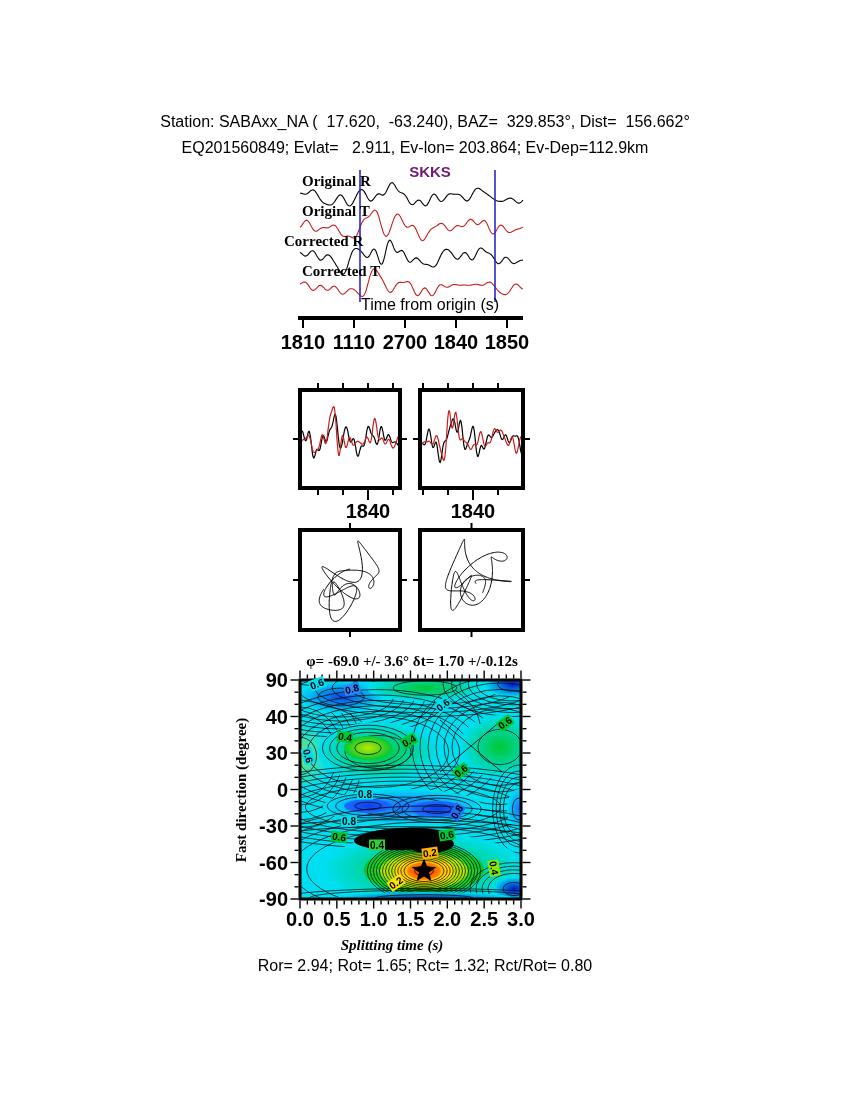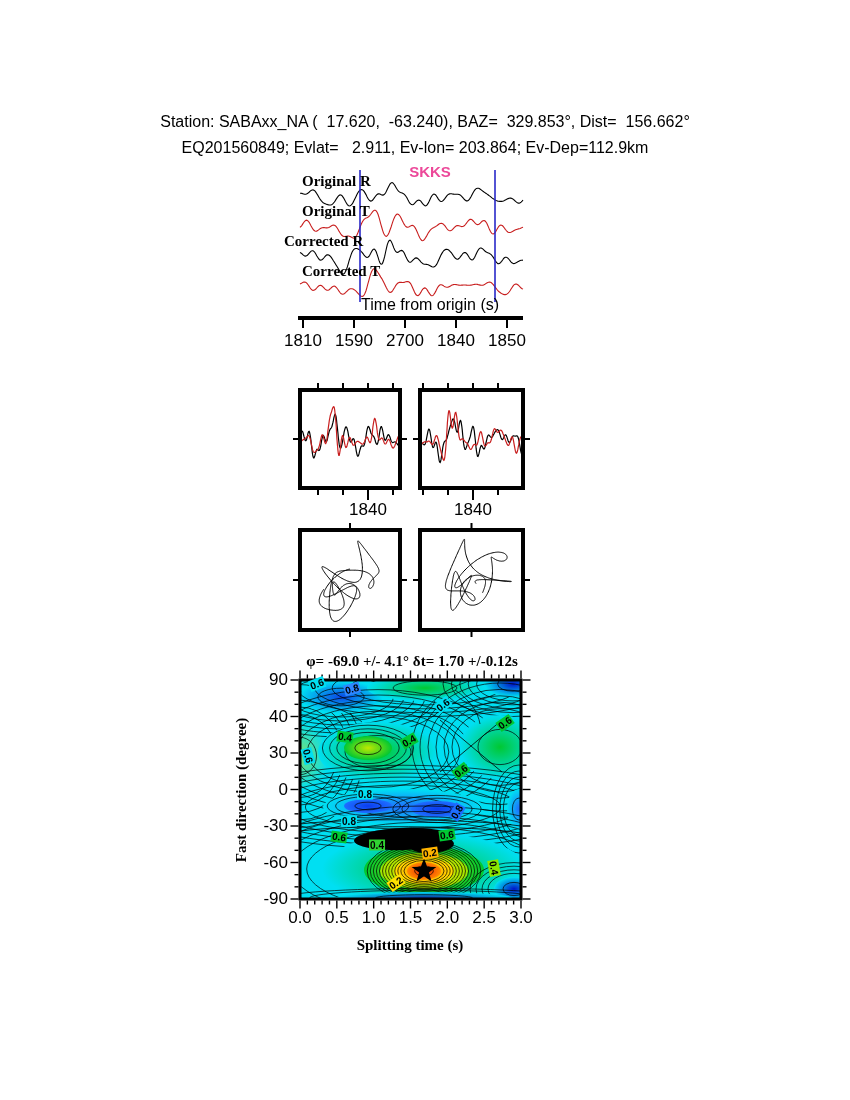--- a/index.html
+++ b/index.html
@@ -3,21 +3,21 @@
 <meta charset="utf-8">
 <style>
   html,body{margin:0;padding:0;background:#fff;}
   #page{position:relative;width:850px;height:1052px;background:#fff;overflow:hidden;
         font-family:"Liberation Sans",sans-serif;color:#000;}
   .abs{position:absolute;}
   .hdr{font-size:16px;white-space:pre;}
   .serifb{font-family:"Liberation Serif",serif;font-weight:bold;}
   .tracelab{font-size:15px;white-space:pre;}
   .phase{font-size:15px;font-weight:bold;}
-  .ticklab{font-size:17px;}
+  .ticklab{font-size:20px;font-weight:bold;}
   .axistitle{font-size:16px;text-align:center;}
   .clab{font-size:10px;font-weight:bold;font-family:"Liberation Sans",sans-serif;
         line-height:11px;padding:0 1px;color:#000;}
   svg{position:absolute;left:0;top:0;}
 </style>
 </head>
 <body>
 
 <div id="page">
   <svg id="fig-svg" width="850" height="1100" viewBox="0 0 850 1100">
@@ -393,37 +393,38 @@
         <line x1="298.5" y1="886.8333333333333" x2="294.5" y2="886.8333333333333" stroke="#000" stroke-width="1.4"></line>
         <line x1="522.5" y1="886.8333333333333" x2="526.5" y2="886.8333333333333" stroke="#000" stroke-width="1.4"></line>
         <line x1="298.5" y1="899" x2="290.5" y2="899" stroke="#000" stroke-width="1.4"></line>
         <line x1="522.5" y1="899" x2="530.5" y2="899" stroke="#000" stroke-width="1.4"></line>
       </g>
     </svg>
 
   <div class="abs hdr" style="left:425px;top:113px;transform:translateX(-50%);">Station: SABAxx_NA (  17.620,  -63.240), BAZ=  329.853°, Dist=  156.662°</div>
   <div class="abs hdr" style="left:415px;top:139px;transform:translateX(-50%);">EQ201560849; Evlat=   2.911, Ev-lon= 203.864; Ev-Dep=112.9km</div>
 
-  <div class="abs phase" style="left:430px;top:163px;transform:translateX(-50%);color:#ec4899;">SKKS</div>
+  <div class="abs phase" style="left:430px;top:163px;transform:translateX(-50%);color:#701a75;">SKKS</div>
 
   <div class="abs serifb tracelab" style="left:302px;top:173px;">Original R</div>
   <div class="abs serifb tracelab" style="left:302px;top:203px;">Original T</div>
   <div class="abs serifb tracelab" style="left:284px;top:233px;">Corrected R</div>
   <div class="abs serifb tracelab" style="left:302px;top:263px;">Corrected T</div>
 
   <div class="abs axistitle" style="left:430px;top:296px;transform:translateX(-50%);">Time from origin (s)</div>
 
-  <div class="abs serifb" style="left:412px;top:653px;transform:translateX(-50%);font-size:15px;">φ= -69.0 +/- 4.1° δt= 1.70 +/-0.12s</div>
+  <div class="abs serifb" style="left:412px;top:653px;transform:translateX(-50%);font-size:15px;">φ= -69.0 +/- 3.6° δt= 1.70 +/-0.12s</div>
 
   <div class="abs serifb" style="left:241px;top:790px;transform:translate(-50%,-50%) rotate(-90deg);font-size:15px;white-space:nowrap;">Fast direction (degree)</div>
 
-  <div class="abs serifb" style="left:410px;top:937px;transform:translateX(-50%);font-size:15px;">Splitting time (s)</div>
-
+  <div class="abs serifb" style="left:392px;top:937px;transform:translateX(-50%);font-size:15px;font-style:italic;">Splitting time (s)</div>
+
+  <div class="abs" style="left:425px;top:957px;transform:translateX(-50%);font-size:16px;">Ror= 2.94; Rot= 1.65; Rct= 1.32; Rct/Rot= 0.80</div>
 <div class="abs ticklab" style="left:303px;top:331px;transform:translateX(-50%);">1810</div>
-    <div class="abs ticklab" style="left:354px;top:331px;transform:translateX(-50%);">1590</div>
+    <div class="abs ticklab" style="left:354px;top:331px;transform:translateX(-50%);">1110</div>
     <div class="abs ticklab" style="left:405px;top:331px;transform:translateX(-50%);">2700</div>
     <div class="abs ticklab" style="left:456px;top:331px;transform:translateX(-50%);">1840</div>
     <div class="abs ticklab" style="left:507px;top:331px;transform:translateX(-50%);">1850</div>
     <div class="abs ticklab" style="left:368px;top:500px;transform:translateX(-50%);">1840</div>
     <div class="abs ticklab" style="left:473px;top:500px;transform:translateX(-50%);">1840</div>
     <div class="abs ticklab" style="left:300.0px;top:908px;transform:translateX(-50%);">0.0</div>
     <div class="abs ticklab" style="left:336.8px;top:908px;transform:translateX(-50%);">0.5</div>
     <div class="abs ticklab" style="left:373.7px;top:908px;transform:translateX(-50%);">1.0</div>
     <div class="abs ticklab" style="left:410.5px;top:908px;transform:translateX(-50%);">1.5</div>
     <div class="abs ticklab" style="left:447.3px;top:908px;transform:translateX(-50%);">2.0</div>

